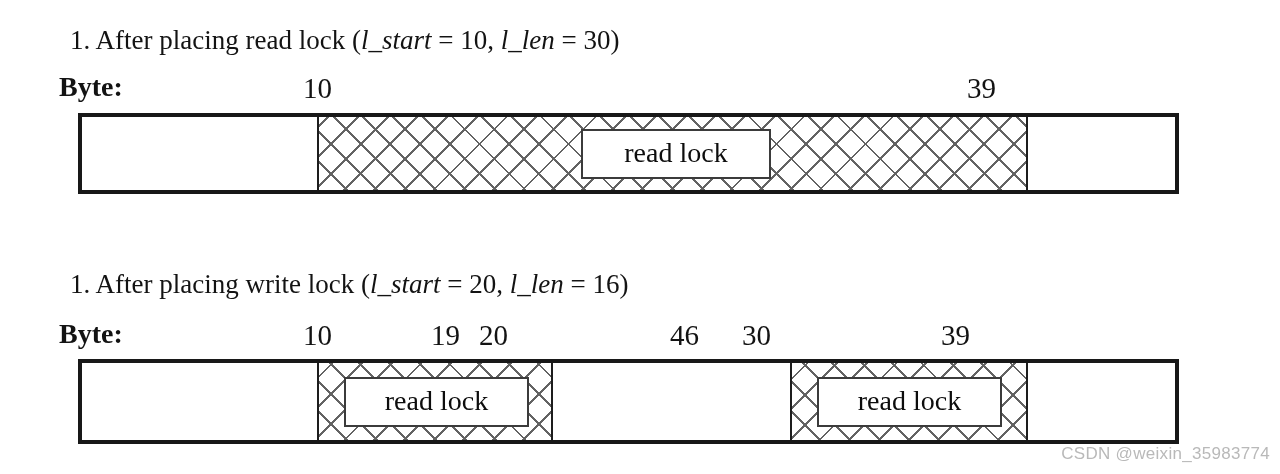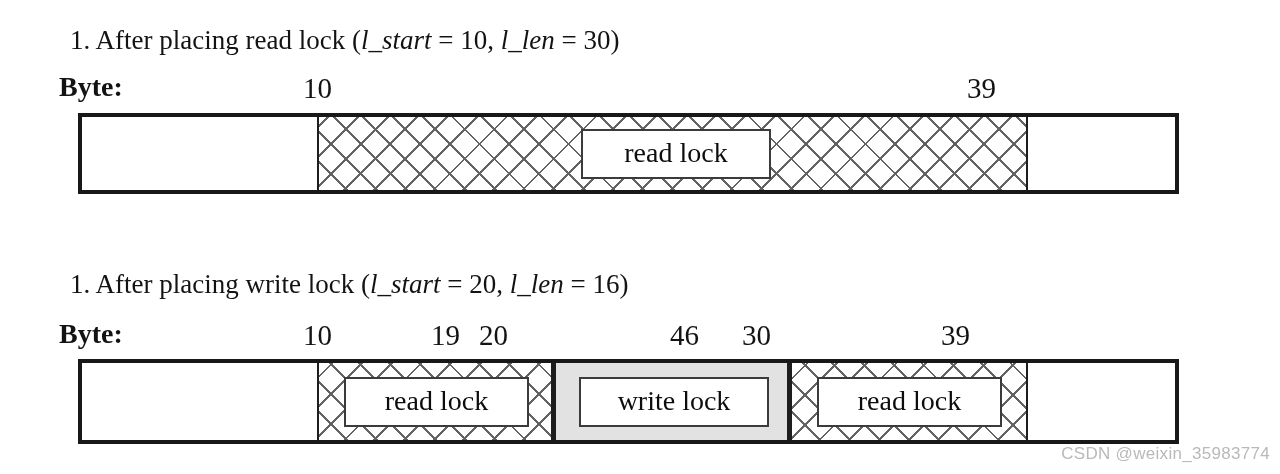--- a/index.html
+++ b/index.html
@@ -143,23 +143,20 @@
   <div class="tick" style="left:670px; top:321px;">46</div>
   <div class="tick" style="left:713px; top:321px;margin-left:29px;">30</div>
   <div class="tick" style="left:941px; top:321px;">39</div>
 
   <div class="bar" style="top:359px; height:85px;">
 
     <div class="seg hatch" style="left:235px; width:236px;">
       <div class="lockbox" style="left:25px; width:185px;">read lock</div>
     </div>
 
-    <div class="seg solid-gray" style="left:471px; width:237px;">
-      <div class="lockbox" style="left:23px; width:190px;">write lock</div>
-    </div>
 
     <div class="seg hatch" style="left:708px; width:238px;">
       <div class="lockbox" style="left:25px; width:185px;">read lock</div>
     </div>
 
   </div>
 
 </div>
 
 <div class="watermark">CSDN @weixin_35983774</div>

